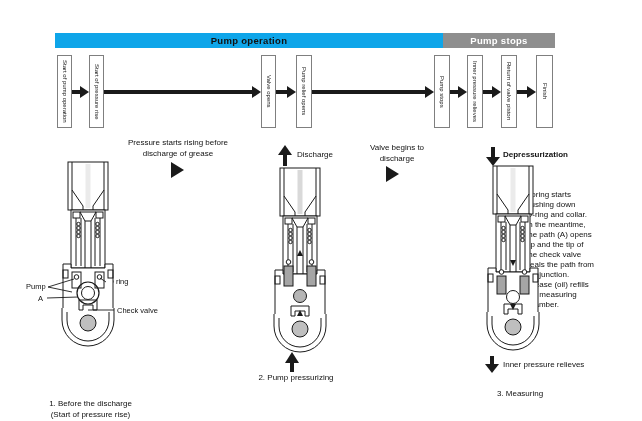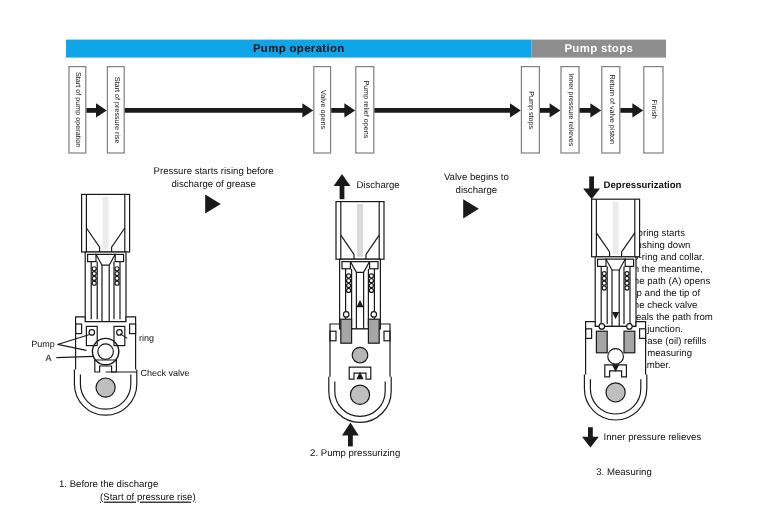--- a/index.html
+++ b/index.html
@@ -13,21 +13,21 @@
   .hdr-dark{background:#8e8e8e;color:#fff;}
   
   .step{background:#fff;border:1px solid #7f7f7f;box-sizing:border-box;
         display:flex;align-items:center;justify-content:center;
         writing-mode:vertical-rl;font-size:6px;line-height:1;
         text-align:center;white-space:nowrap;overflow:hidden;}
   
   .note{font-size:8px;line-height:10.5px;white-space:pre-line;}
   .center{text-align:center;}
   .cap-title{font-size:8px;line-height:11px;text-align:center;}
-  .cap-sub{font-size:8px;line-height:11px;text-align:right;text-decoration:underline;}
+  .cap-sub{font-size:8px;line-height:11px;text-align:center;}
   .small-label{font-size:7.5px;line-height:9px;}
   svg{display:block;}
   .overlay{pointer-events:none;z-index:6;}
   .pump{z-index:3;}
 </style>
 </head>
 <body>
 
 <div class="canvas">
 

